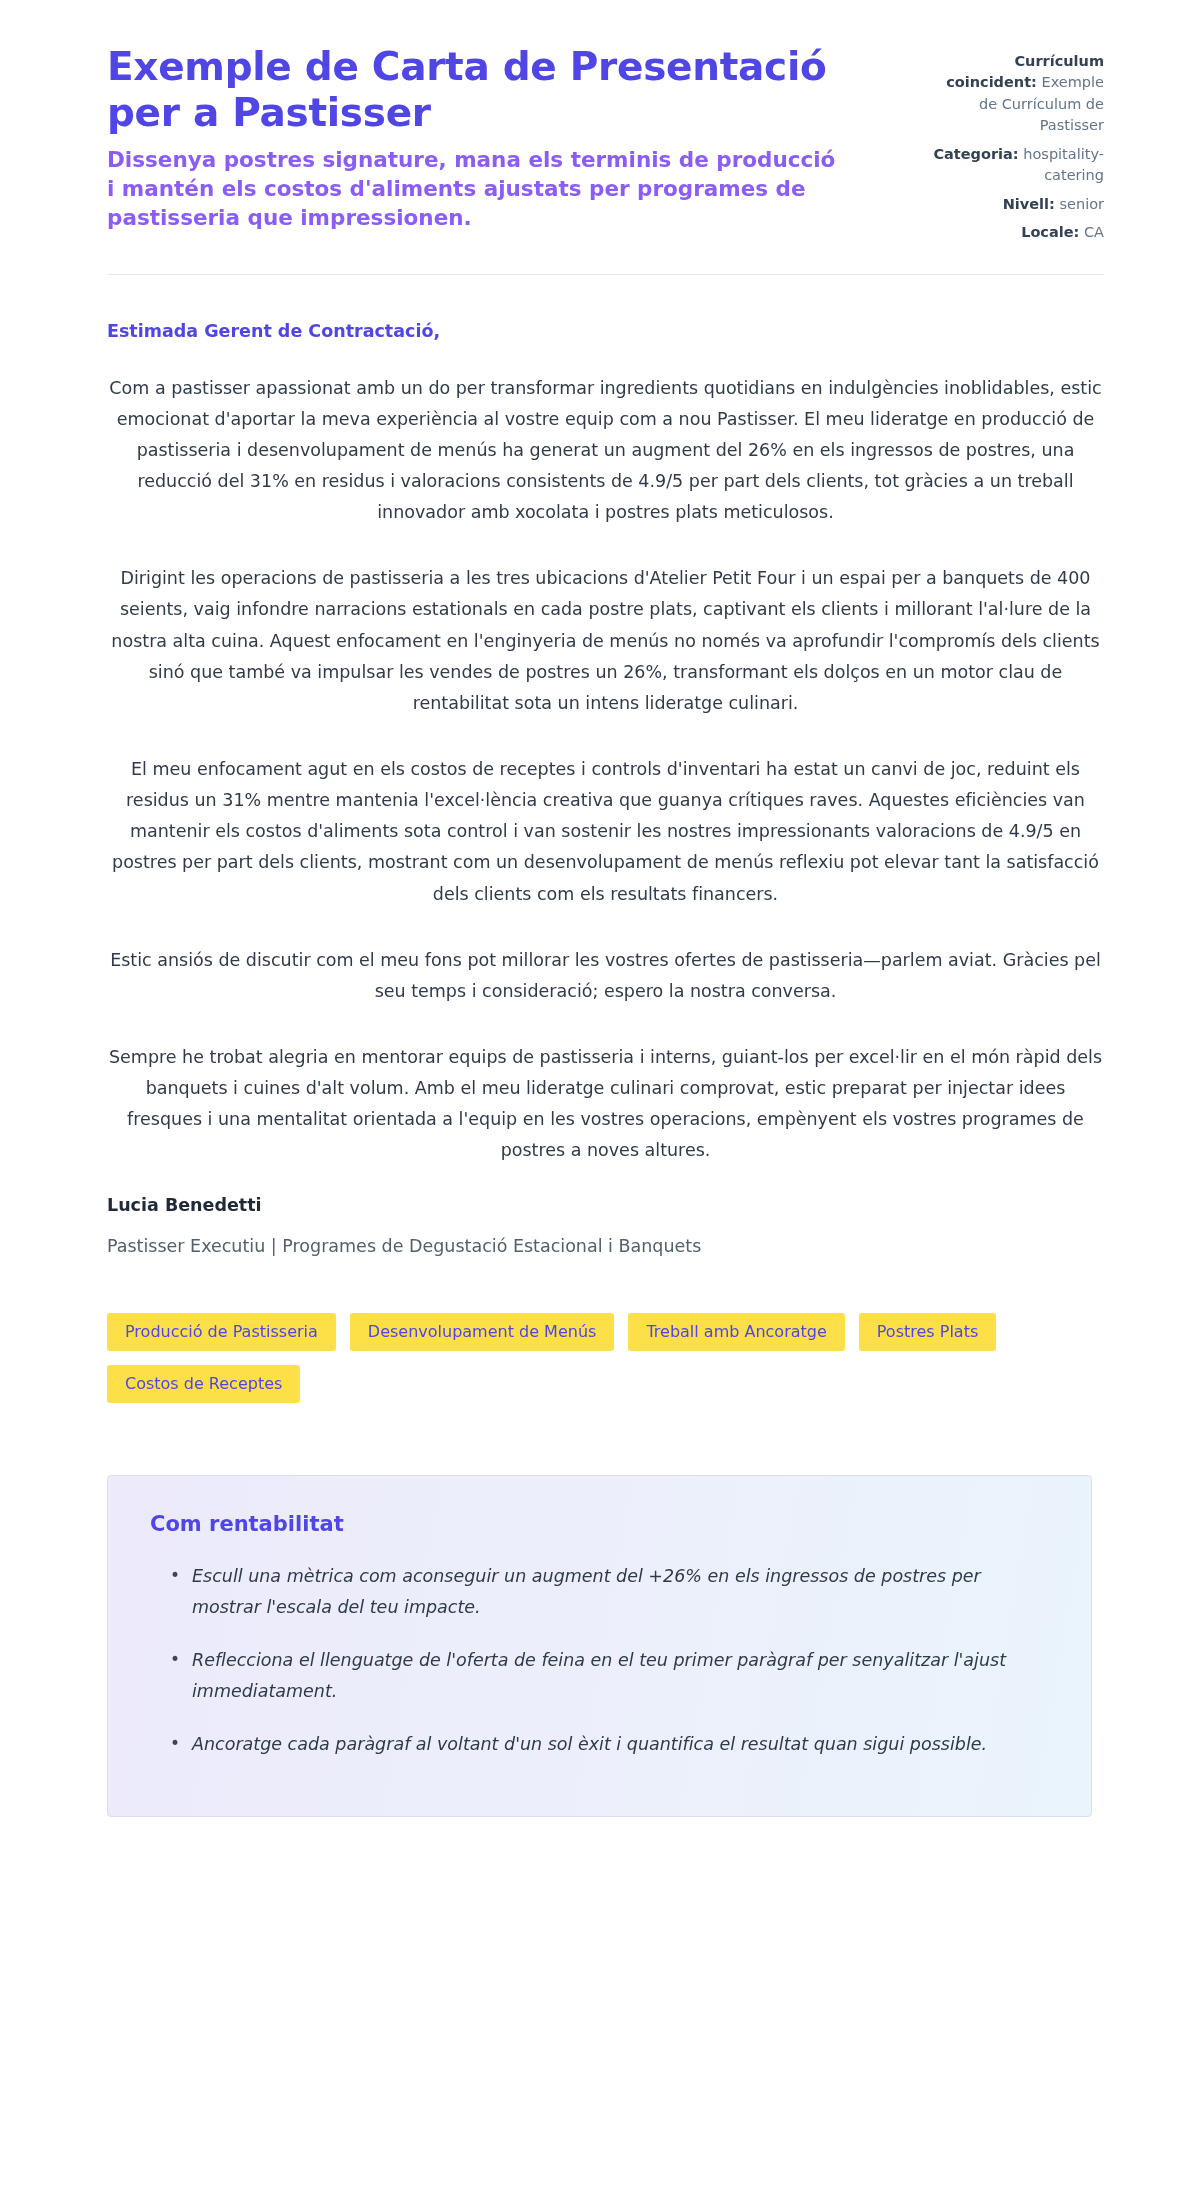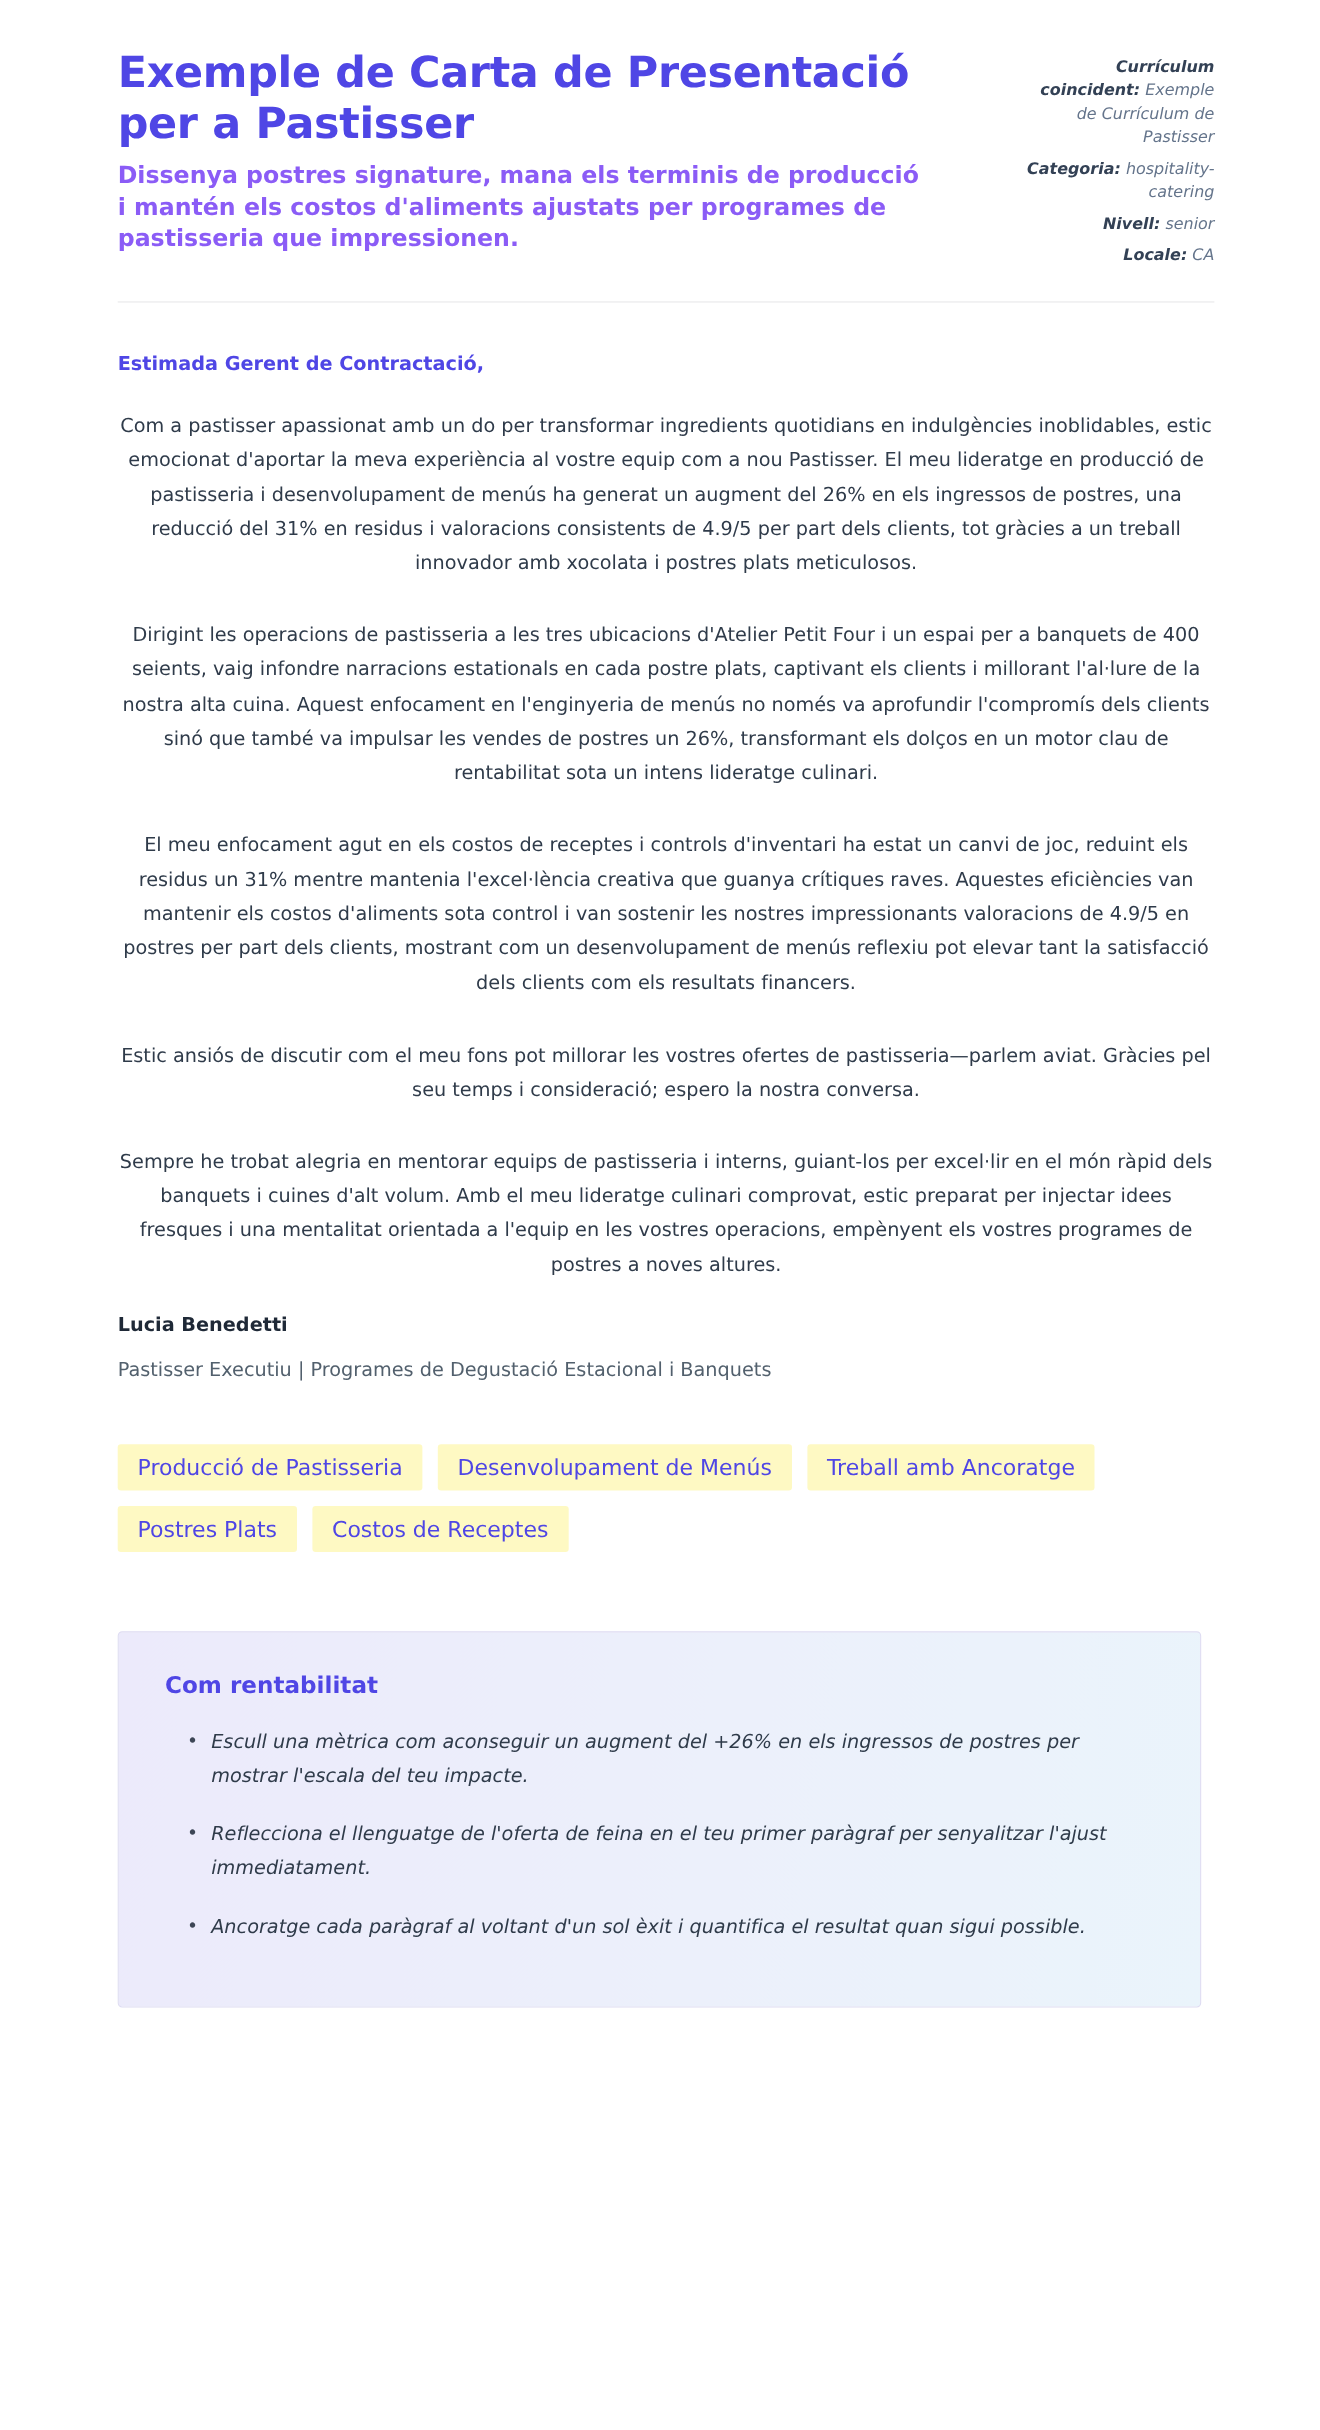--- a/index.html
+++ b/index.html
@@ -51,21 +51,21 @@
   }
 
   .header-meta {
     flex: 0 0 178px;
     text-align: right;
     font-size: 14.5px;
     line-height: 1.48;
     color: #64748b;
     padding-top: 7px;
   }
-  .meta-row { margin-bottom: 7px; font-style: italic; }
+  .meta-row { margin-bottom: 7px; }
   .meta-row:last-child { margin-bottom: 0; }
   .meta-label {
     font-weight: 700;
     color: #334155;
   }
   .meta-value { font-weight: 400; color: #64748b; }
 
   .divider {
     border: 0;
     border-top: 1px solid #e8e8ea;
@@ -105,23 +105,23 @@
 
   
   .tags {
     display: flex;
     flex-wrap: wrap;
     gap: 14px 14px;
     margin-top: 57px;
     max-width: 940px;
   }
   .tag {
-    background: #fef9c3;
-    color: #4f46e5;
-    font-size: 20px;
+    background: #fde047;
+    color: #4f46e5;
+    font-size: 16px;
     line-height: 1;
     padding: 11px 18px;
     border-radius: 3px;
     white-space: nowrap;
   }
 
   
   .callout {
     margin-top: 72px;
     margin-right: 12px;

